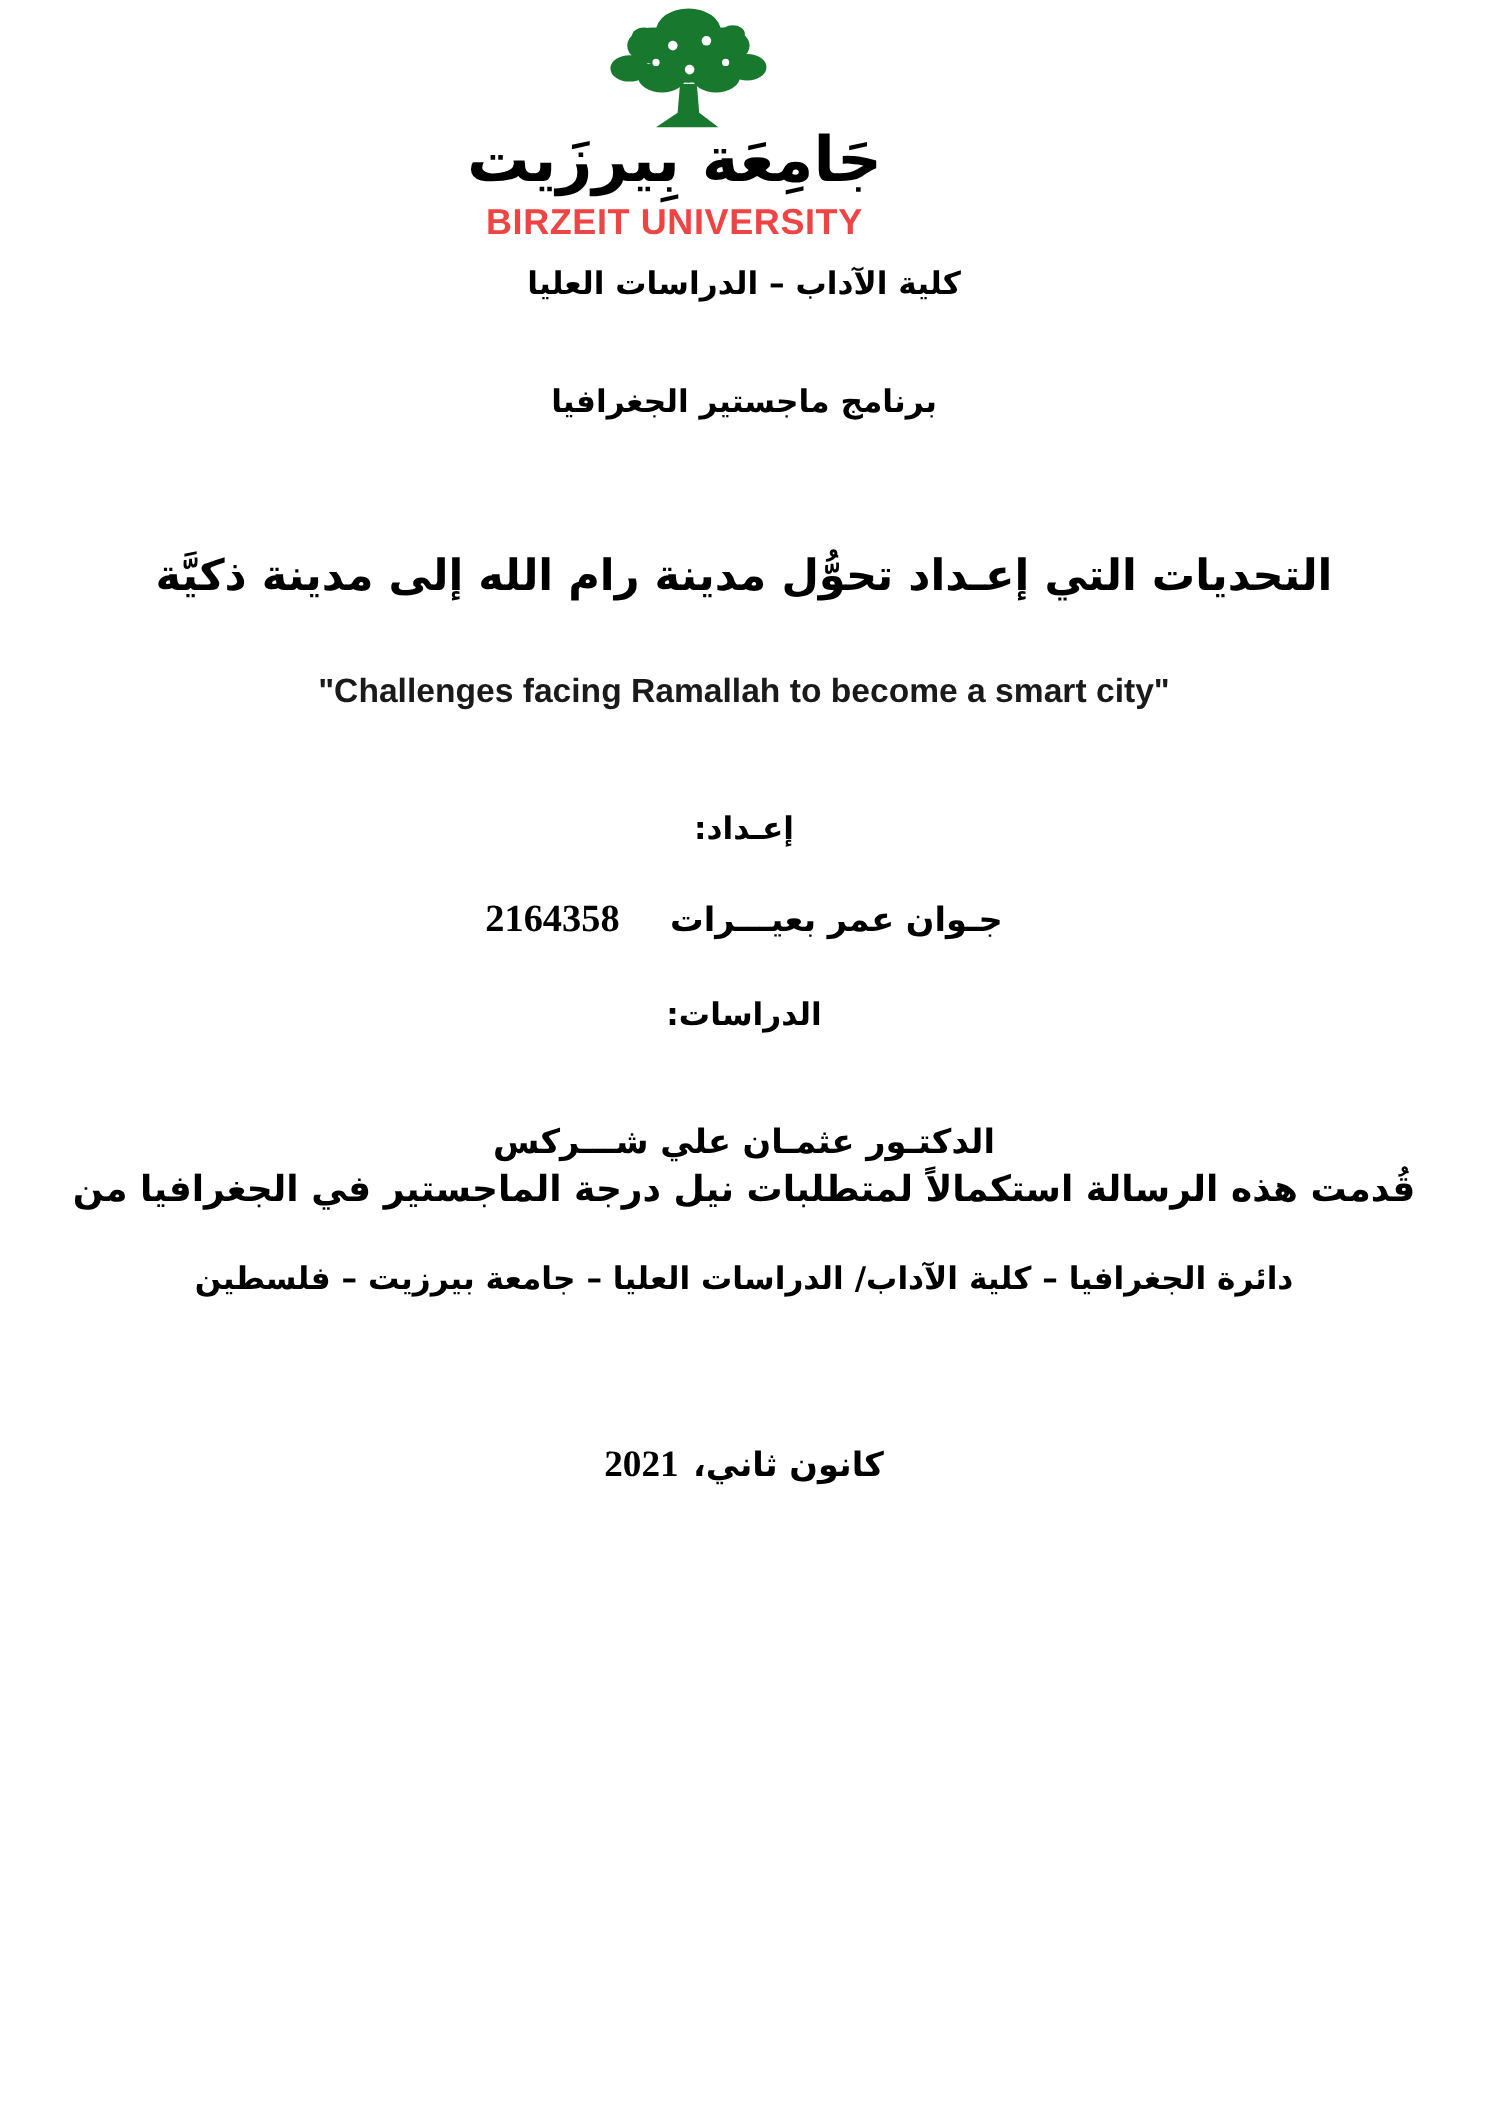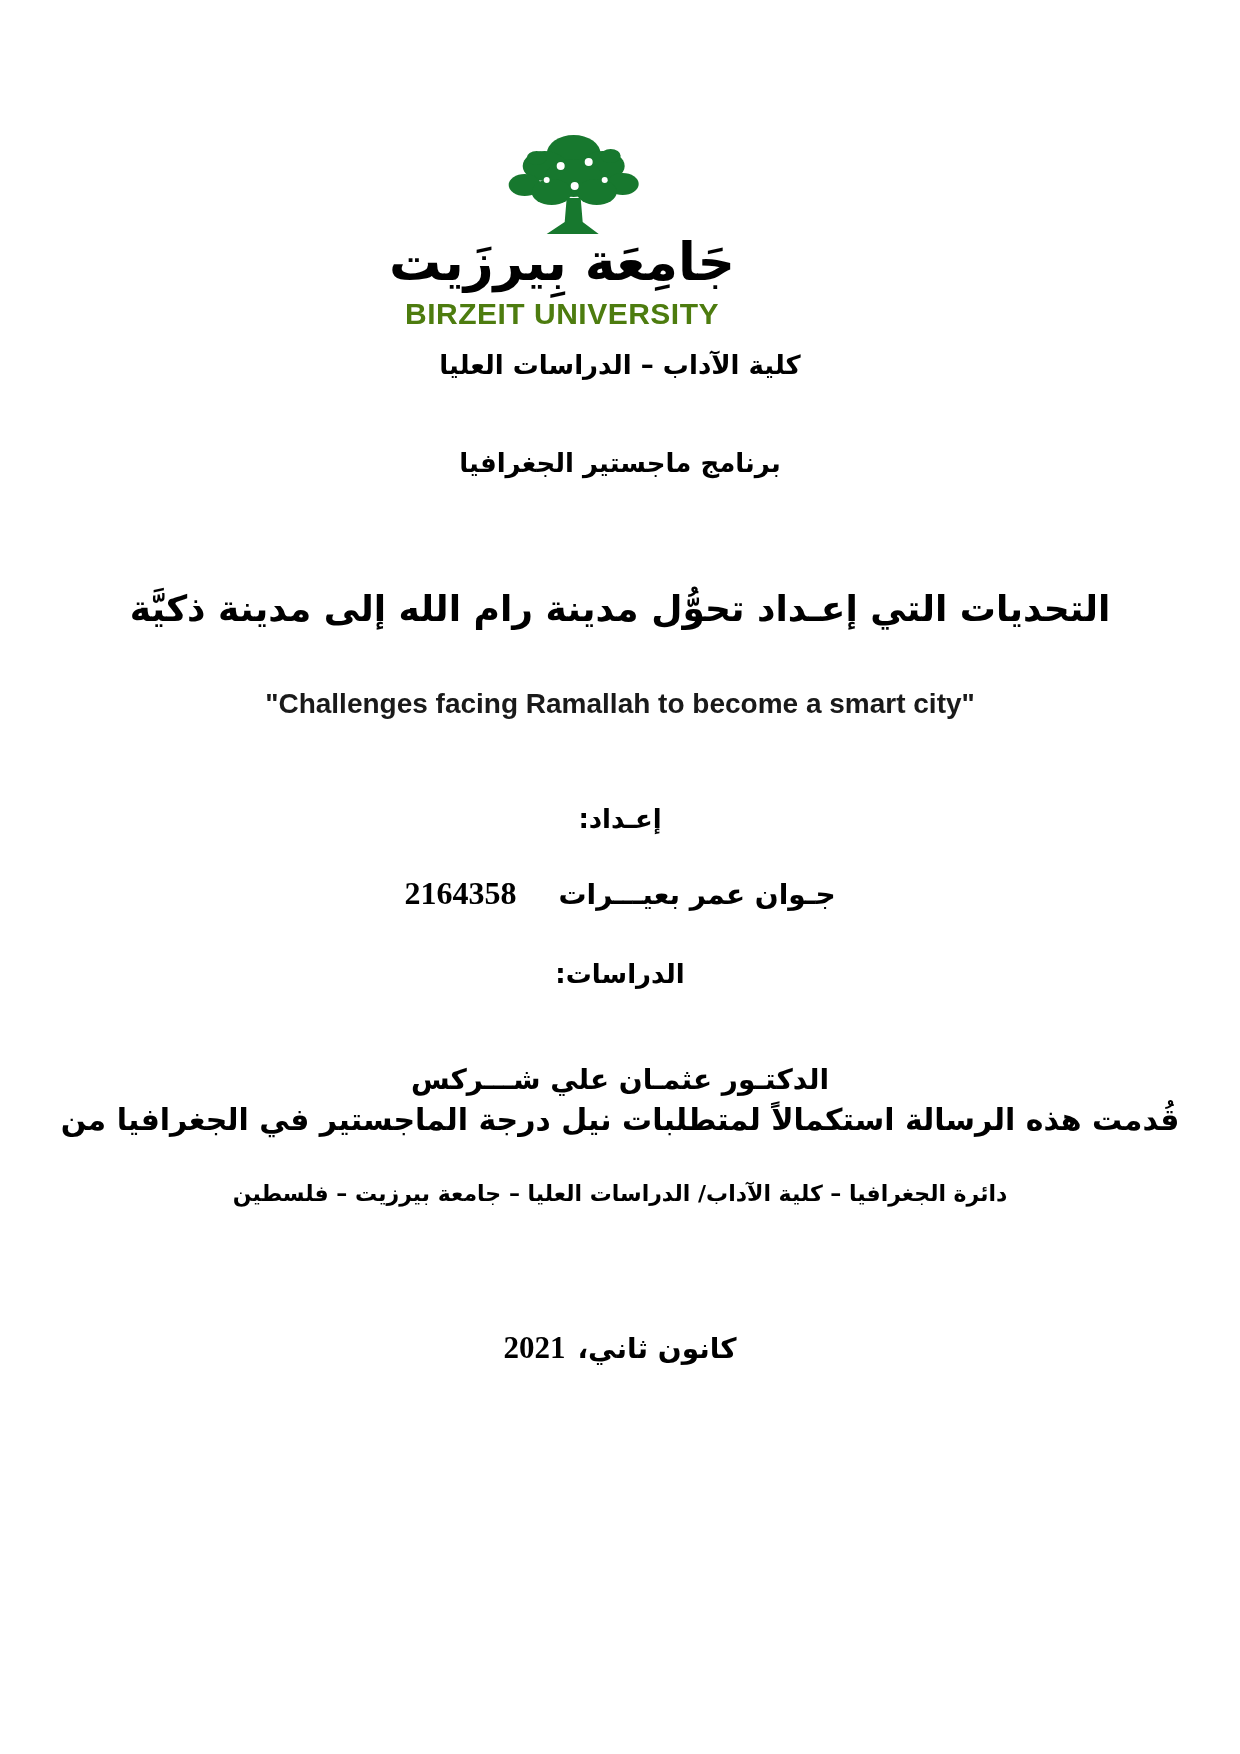--- a/index.html
+++ b/index.html
@@ -8,21 +8,20 @@
     width: 1240px;
     height: 1754px;
     position: relative;
     font-family: "DejaVu Sans", sans-serif;
     color: #000000;
     overflow: hidden;
   }
   .page {
     width: 1240px;
     height: 1754px;
-    padding-top: 128px;
     text-align: center;
   }
   
   .logo-block {
     width: 360px;
     margin: 0 auto;
     transform: translateX(-58px);
   }
   .logo-art {
     position: relative;
@@ -48,21 +47,21 @@
     transform: translateX(-42%);
     z-index: 2;
   }
   .logo-en {
     margin-top: 4px;
     font-family: "Liberation Sans", sans-serif;
     font-size: 30px;
     font-weight: bold;
     letter-spacing: 0.5px;
     white-space: nowrap;
-    color: #4d7c0f;
+    color: #ef4444;
   }
   
   .ar {
     direction: rtl;
     font-weight: bold;
     color: #000000;
   }
   .faculty-line   { margin-top: 16px;  font-size: 26px; line-height: 36px; }
   .program-line   { margin-top: 62px;  font-size: 26px; line-height: 36px; }
   .thesis-title   { margin-top: 102px; font-size: 36px; line-height: 52px; }
@@ -88,21 +87,21 @@
   }
   .student-id {
     font-family: "Liberation Serif", serif;
     font-size: 32px;
     font-weight: bold;
     direction: ltr;
   }
   .supervision-label { margin-top: 39px; font-size: 26px; line-height: 36px; }
   .supervisor-line   { margin-top: 66px; font-size: 28px; line-height: 44px; }
   .submission-line1  { font-size: 30px; line-height: 36px; }
-  .submission-line2  { margin-top: 38px;  font-size: 22px; line-height: 36px; }
+  .submission-line2  { margin-top: 38px;  font-size: 26px; line-height: 36px; }
   .date-line {
     margin-top: 115px;
     direction: rtl;
     display: flex;
     justify-content: center;
     align-items: baseline;
     gap: 12px;
     font-weight: bold;
     font-size: 28px;
     line-height: 42px;

